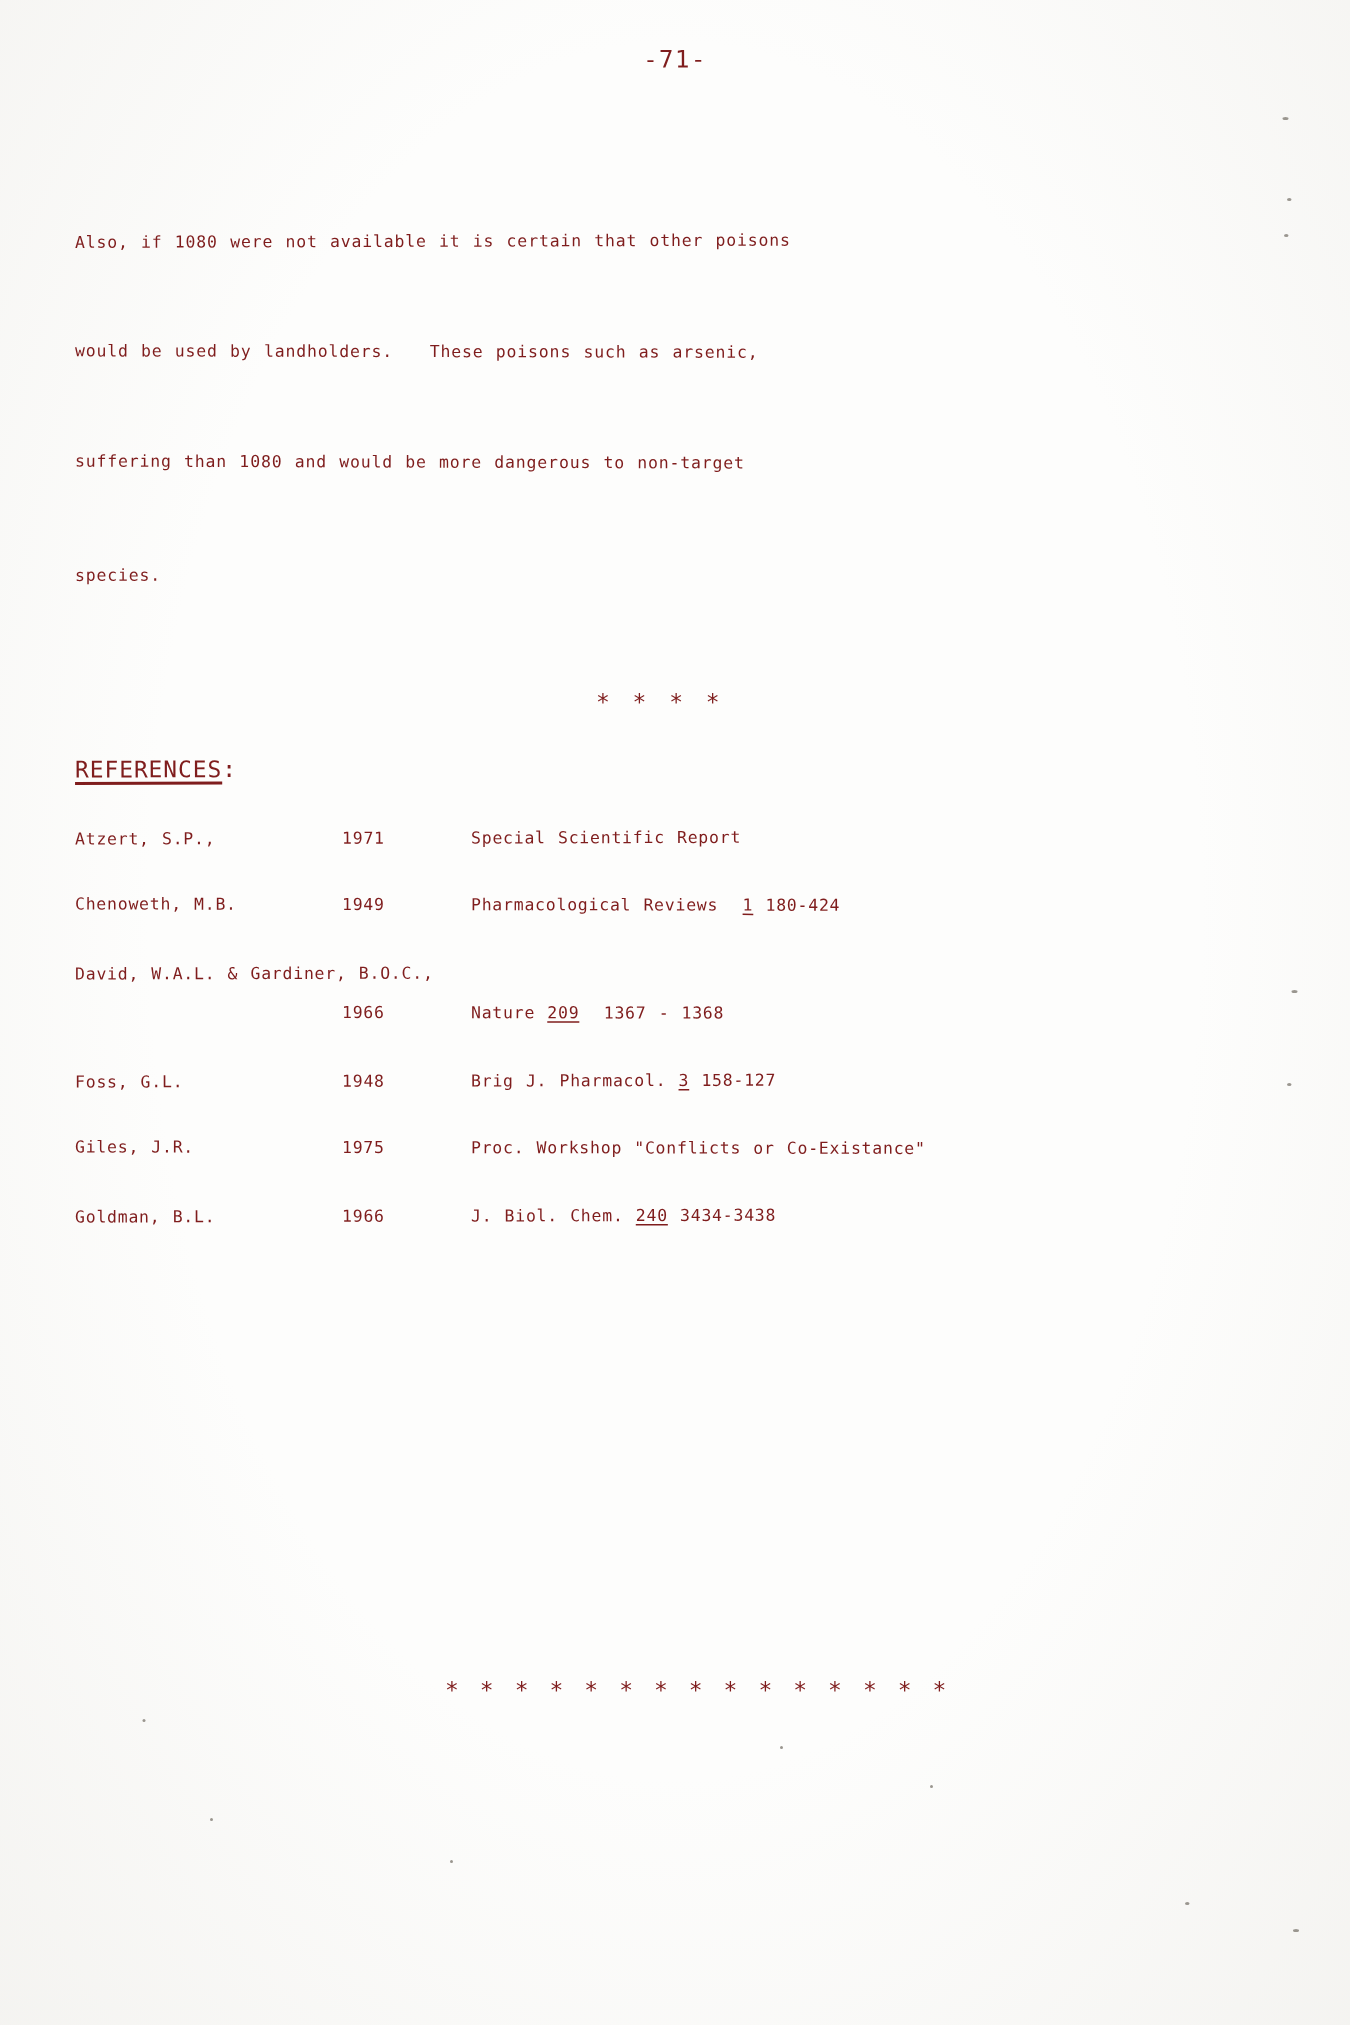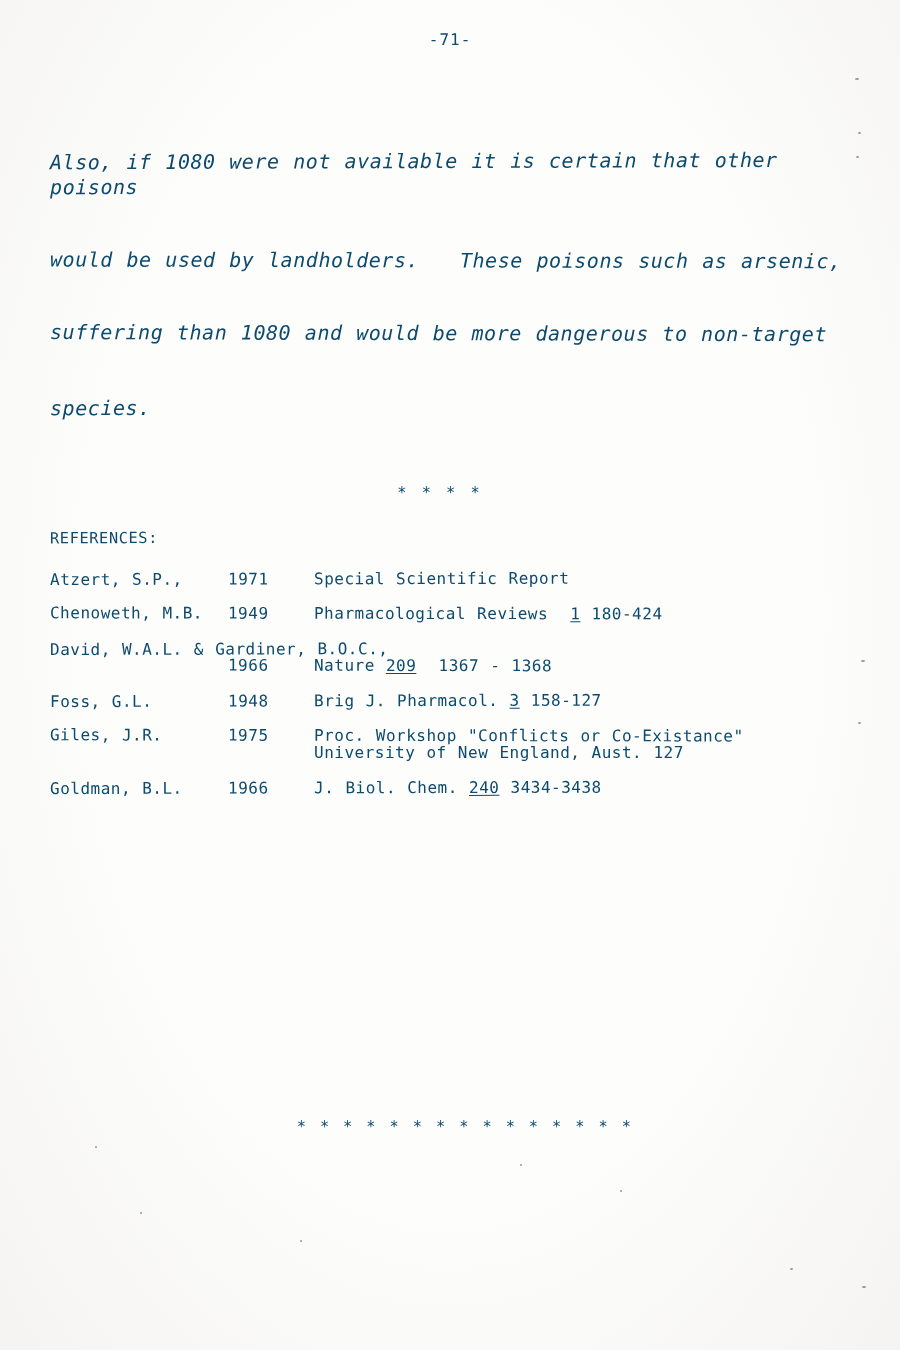--- a/index.html
+++ b/index.html
@@ -8,21 +8,21 @@
     padding: 0;
     background: #ffffff;
   }
   .page {
     position: relative;
     width: 900px;
     height: 1350px;
     background: #fdfdfc;
     overflow: hidden;
     font-family: "DejaVu Sans Mono", "Liberation Mono", monospace;
-    color: #0c4a6e;
+    color: #7f1d1d;
     -webkit-font-smoothing: none;
   }
   
   .paper-tone {
     position: absolute;
     inset: 0;
     background:
       radial-gradient(ellipse at 50% 45%, rgba(255,255,255,0) 55%, rgba(228,226,220,0.35) 100%);
     pointer-events: none;
   }
@@ -36,27 +36,26 @@
     letter-spacing: 1px;
     transform: rotate(-0.25deg);
   }
   .content {
     position: absolute;
     left: 50px;
     top: 100px;
     width: 800px;
   }
   .para {
-    font-size: 20px;
+    font-size: 11px;
     line-height: 24.6px;
     letter-spacing: 0.55px;
     margin: 0 0 21px 0;
     white-space: pre-wrap;
     word-spacing: 1px;
-    font-style: italic;
   }
   .para .ln { display: block; }
   
   .ln.w1 { transform: rotate(-0.18deg) translateY(0px); }
   .ln.w2 { transform: rotate(0.12deg) translateY(0.4px); }
   .ln.w3 { transform: rotate(-0.1deg) translateY(-0.3px); }
   .ln.w4 { transform: rotate(0.16deg) translateY(0.2px); }
 
   .stars-mid {
     font-size: 15.3px;
@@ -65,29 +64,30 @@
     margin: -6px 0 26px 0;
     padding-right: 20px;
   }
   .refs-heading {
     font-size: 15.3px;
     letter-spacing: 0.6px;
     margin: 0 0 24px 0;
     transform: rotate(-0.2deg);
   }
   .refs-heading .u {
+    text-decoration: underline;
     text-underline-offset: 3px;
     text-decoration-thickness: 1.5px;
     margin-top: 28px;
   }
   .ref {
     display: block;
     margin-bottom: 18px;
-    font-size: 16px;
-    line-height: 17px;
+    font-size: 11px;
+    line-height: 27px;
     letter-spacing: 0.5px;
     word-spacing: 1px;
   }
   .ref-line {
     display: block;
     white-space: pre;
   }
   .ref-line.r1 { transform: rotate(-0.15deg); }
   .ref-line.r2 { transform: rotate(0.1deg); }
   
@@ -173,21 +173,20 @@
       <span class="ref-line r1">David, W.A.L. &amp; Gardiner, B.O.C.,</span>
       <span class="ref-line r2"><span class="col-author"></span><span class="col-year">1966</span><span class="col-cite"><span>Nature </span><span class="vol">209</span><span>  1367 - 1368</span></span></span>
     </div>
 
     <div class="ref">
       <span class="ref-line r1"><span class="col-author">Foss, G.L.</span><span class="col-year">1948</span><span class="col-cite"><span>Brig J. Pharmacol. </span><span class="vol">3</span><span> 158-127</span></span></span>
     </div>
 
     <div class="ref">
       <span class="ref-line r2"><span class="col-author">Giles, J.R.</span><span class="col-year">1975</span><span class="col-cite">Proc. Workshop "Conflicts or Co-Existance"</span></span>
-      <span class="cont r1">University of New England, Aust. 127</span>
     </div>
 
     <div class="ref">
       <span class="ref-line r1"><span class="col-author">Goldman, B.L.</span><span class="col-year">1966</span><span class="col-cite"><span>J. Biol. Chem. </span><span class="vol">240</span><span> 3434-3438</span></span></span>
     </div>
 
   </div>
 
   <div class="stars-end">* * * * * * * * * * * * * * *</div>
 

